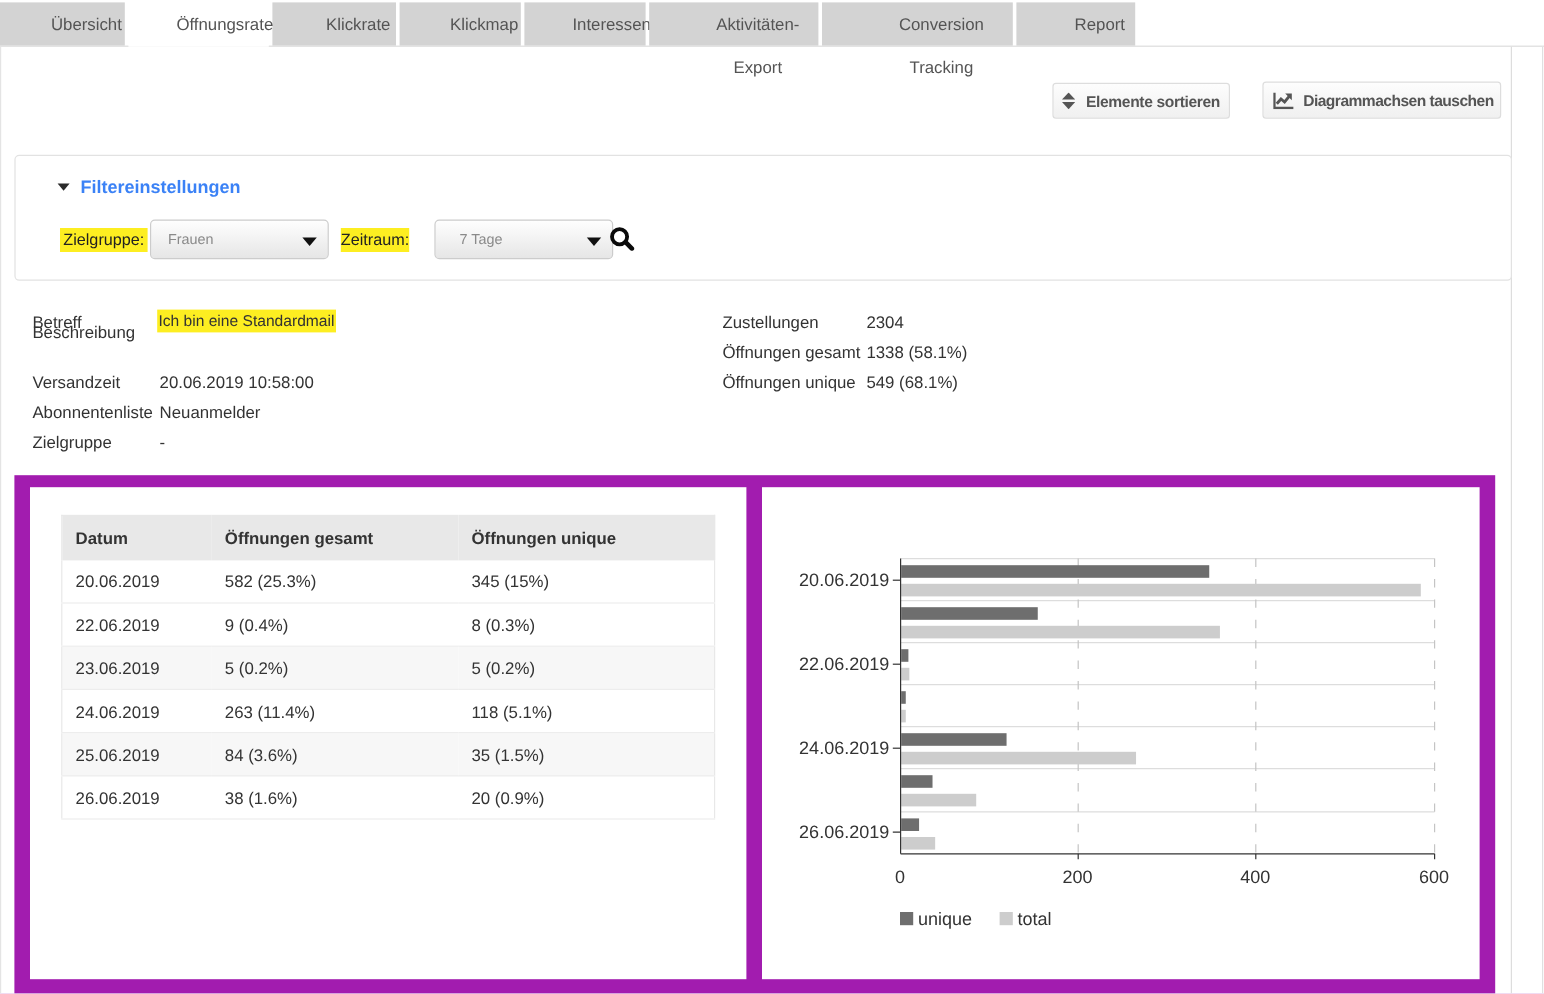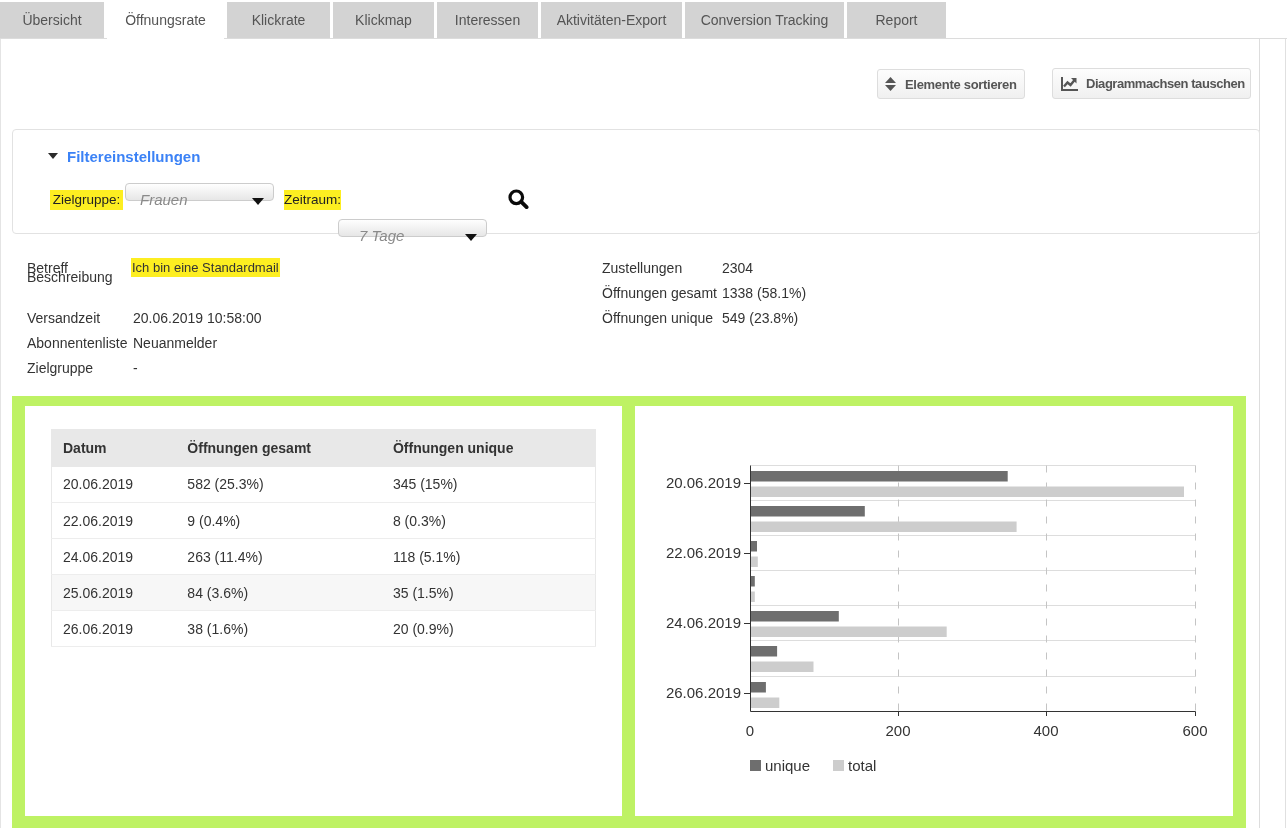--- a/index.html
+++ b/index.html
@@ -2,47 +2,47 @@
 <html><head>
 <meta charset="utf-8">
 <style>
 * { margin:0; padding:0; box-sizing:border-box; }
 html,body { width:1287px; height:828px; background:#fff; font-family:"Liberation Sans", sans-serif; position:relative; overflow:hidden; }
 .abs { position:absolute; }
 
 
 #tabbar { position:absolute; left:0; top:0; width:1287px; height:39px; }
 #tabbar .bline { position:absolute; left:0; top:38px; width:1287px; height:1px; background:#dcdcdc; }
-.tab { position:absolute; top:2px; height:36px; background:#d3d3d3; color:#545454; font-size:14px; text-align:center; line-height:36px; }
+.tab { position:absolute; top:2px; height:36px; background:#d3d3d3; color:#545454; font-size:14px; text-align:center; line-height:36px;padding-left:40px; }
 .tab.active { top:0; height:39px; background:#fff; line-height:40px; z-index:2; }
 
 
 #edgeL { position:absolute; left:0; top:39px; width:1px; height:789px; background:#e4e4e4; }
 #edgeR1 { position:absolute; left:1259px; top:39px; width:1px; height:789px; background:#ddd; }
 #edgeR2 { position:absolute; left:1285px; top:39px; width:1px; height:789px; background:#e0e0e0; }
 
 
 .btn { position:absolute; border:1px solid #ddd; border-radius:3px; background:linear-gradient(#fdfdfd,#f0f0f0); color:#555; font-size:13px; font-weight:bold; display:flex; align-items:center; white-space:nowrap; }
 #btn1 { left:877px; top:69px; width:148px; height:30px; }
 #btn2 { left:1052px; top:68px; width:199px; height:31px; }
 
 
 #filterbox { position:absolute; left:12px; top:129px; width:1248px; height:105px; border:1px solid #e2e2e2; border-radius:4px; background:#fff; }
 #fheading { position:absolute; left:67px; top:148px; font-size:15px; font-weight:bold; color:#3b82f6; }
 .tri-down-sm { position:absolute; width:0; height:0; border-left:5px solid transparent; border-right:5px solid transparent; border-top:6px solid #2b2b2b; }
 .hl { background:#fdee21; }
 .flabel { position:absolute; top:190px; height:20px; line-height:20px; font-size:13.5px; color:#222; text-align:center; }
-.select { position:absolute; top:183px; width:149px; height:18px; border:1px solid #ccc; border-radius:4px; background:linear-gradient(#fefefe,#e6e6e6); color:#8a8a8a; font-size:15px; line-height:31px;font-style:italic; }
+.select { position:absolute; top:183px; width:149px; height:33px; border:1px solid #ccc; border-radius:4px; background:linear-gradient(#fefefe,#e6e6e6); color:#8a8a8a; font-size:12px; line-height:31px; }
 .select .arr { position:absolute; top:14px; width:0; height:0; border-left:6px solid transparent; border-right:6px solid transparent; border-top:7px solid #111; }
 
 
 .ilabel, .ivalue { position:absolute; font-size:14px; color:#333; height:19px; line-height:19px; }
 
 
-#graybox { position:absolute; left:12px; top:396px; width:1234px; height:432px; background:#bef264; }
+#graybox { position:absolute; left:12px; top:396px; width:1234px; height:432px; background:#a21caf; }
 .card { position:absolute; top:10px; height:410px; background:#fff; }
 #card1 { left:13px; width:597px; }
 #card2 { left:623px; width:598px; }
 
 
 table { border-collapse:collapse; position:absolute; left:26px; top:23px; width:545px; font-size:14px; color:#333; }
 th { background:#e8e8e8; text-align:left; font-weight:bold; height:37px; padding:0 0 0 11px; }
 td { height:36px; padding:0 0 0 11px; border-bottom:1px solid #ededed; }
 tr.odd td { background:#f7f7f7; }
 table { border:1px solid #e8e8e8; }
@@ -82,61 +82,66 @@
   <span style="letter-spacing:-0.45px">Diagrammachsen tauschen</span>
 </div>
 
 <div id="filterbox"></div>
 <div class="tri-down-sm" style="left:48px; top:153px;"></div>
 <div id="fheading">Filtereinstellungen</div>
 
 <div class="flabel hl" style="left:50px; width:73px;">Zielgruppe:</div>
 <div class="select" style="left:125px;"><span style="margin-left:14px;">Frauen</span><div class="arr" style="left:126px;"></div></div>
 <div class="flabel hl" style="left:284px; width:57px;">Zeitraum:</div>
-<div class="select" style="left:338px;margin-top:36px;"><span style="margin-left:20px;">7 Tage</span><div class="arr" style="left:126px;"></div></div>
+<div class="select" style="left:362px;"><span style="margin-left:20px;">7 Tage</span><div class="arr" style="left:126px;"></div></div>
 <svg class="abs" style="left:508px; top:189px;" width="21" height="20" viewBox="0 0 21 20">
   <circle cx="8.3" cy="8.3" r="6.3" fill="none" stroke="#0a0a0a" stroke-width="3.2"></circle>
   <line x1="13.3" y1="12.8" x2="18.6" y2="18.2" stroke="#0a0a0a" stroke-width="3.8" stroke-linecap="round"></line>
 </svg>
 
 <div class="ilabel" style="left:27px; top:259px;text-align:right;">Betreff</div>
 <div class="ilabel" style="left:27px; top:268px;">Beschreibung</div>
 <div class="ilabel" style="left:27px; top:309px;">Versandzeit</div>
 <div class="ilabel" style="left:27px; top:334px;">Abonnentenliste</div>
 <div class="ilabel" style="left:27px; top:359px;">Zielgruppe</div>
 <div class="ivalue hl" style="left:131px; top:258px; padding:0 1px; font-size:13px;">Ich bin eine Standardmail</div>
 <div class="ivalue" style="left:133px; top:309px;">20.06.2019 10:58:00</div>
 <div class="ivalue" style="left:133px; top:334px;">Neuanmelder</div>
 <div class="ivalue" style="left:133px; top:359px;">-</div>
 
 <div class="ilabel" style="left:602px; top:259px;">Zustellungen</div>
 <div class="ilabel" style="left:602px; top:284px;">Öffnungen gesamt</div>
 <div class="ilabel" style="left:602px; top:309px;">Öffnungen unique</div>
 <div class="ivalue" style="left:722px; top:259px;">2304</div>
 <div class="ivalue" style="left:722px; top:284px;">1338 (58.1%)</div>
-<div class="ivalue" style="left:722px; top:309px;">549 (23.8%)</div>
+<div class="ivalue" style="left:722px; top:309px;">549 (68.1%)</div>
 
 <div id="graybox">
   <div class="card" id="card1">
     <table>
       <tbody>
           <tr>
             <th style="width:125px;">Datum</th>
             <th style="width:206px;">Öffnungen gesamt</th>
             <th style="width:214px;">Öffnungen unique</th>
           </tr>
       <tr>
             <td>20.06.2019</td>
             <td>582 (25.3%)</td>
             <td>345 (15%)</td>
           </tr>
       <tr>
             <td>22.06.2019</td>
             <td>9 (0.4%)</td>
             <td>8 (0.3%)</td>
+          </tr>
+      <tr class="odd">
+            <td>23.06.2019</td>
+            <td>5 (0.2%)</td>
+            <td>5 (0.2%)</td>
           </tr>
       <tr>
             <td>24.06.2019</td>
             <td>263 (11.4%)</td>
             <td>118 (5.1%)</td>
           </tr>
       <tr class="odd">
             <td>25.06.2019</td>
             <td>84 (3.6%)</td>
             <td>35 (1.5%)</td>

